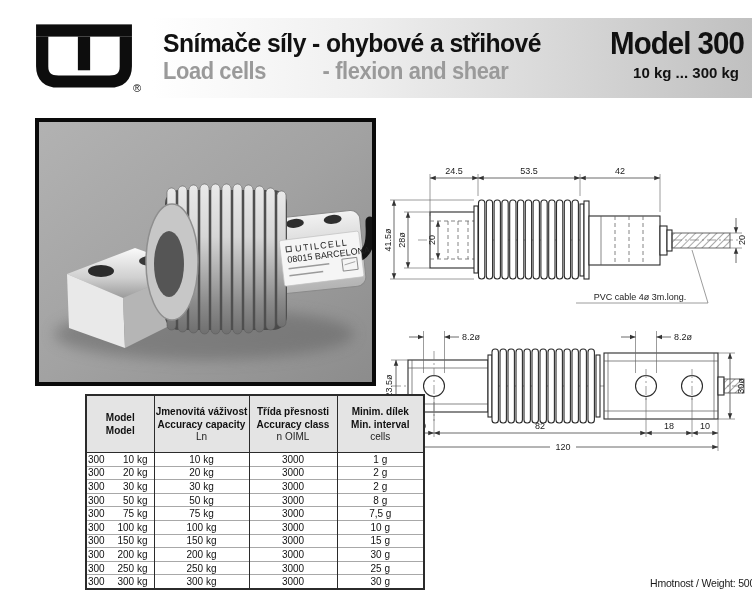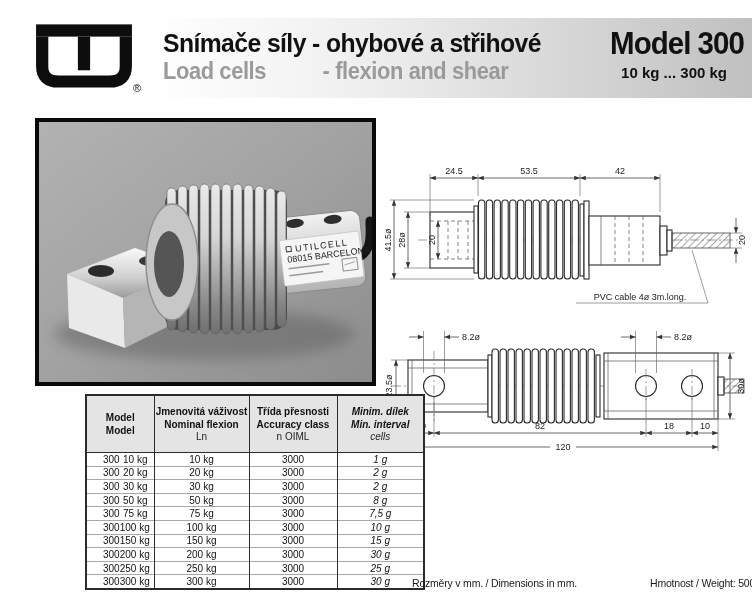--- a/index.html
+++ b/index.html
@@ -10,21 +10,21 @@
         background:linear-gradient(to right,#ffffff 0%,#efefef 35%,#d6d6d6 70%,#c0c0c0 100%);}
   .logo-wrap{position:absolute;left:33px;top:24px;width:102px;height:64px;}
   .reg{position:absolute;left:133px;top:82px;font-size:11px;color:#111;}
   .title-cs{position:absolute;left:163px;top:28px;font-size:26px;font-weight:bold;
             letter-spacing:-0.6px;transform:scaleX(.95);transform-origin:left;white-space:nowrap;}
   .title-en{position:absolute;left:163px;top:58px;font-size:23px;font-weight:bold;color:#9a9a9a;
             letter-spacing:-0.4px;transform:scaleX(.95);transform-origin:left;white-space:nowrap;}
   .title-en .p1{display:inline-block;width:168px;}
   .model{position:absolute;right:8px;top:26px;font-size:31px;font-weight:bold;
          letter-spacing:-1px;transform:scaleX(.95);transform-origin:right;white-space:nowrap;}
-  .range{position:absolute;right:25px;top:64px;font-size:15px;font-weight:bold;white-space:nowrap;}
+  .range{position:absolute;right:13px;top:64px;font-size:15px;font-weight:bold;white-space:nowrap;}
   
   .photo{position:absolute;left:35px;top:118px;width:341px;height:268px;background:#000;
          border:4px solid #0a0a0a;box-sizing:border-box;}
   .photo svg{display:block;}
   
   .drw{position:absolute;}
   #d1{left:378px;top:154px;}
   #d2{left:378px;top:311px;}
   svg text{font-family:"Liberation Sans",sans-serif;font-size:9px;fill:#222;}
   .bd{stroke:#2a2a2a;stroke-width:1.1;fill:#fff;}
@@ -33,28 +33,28 @@
   .dim{stroke:#444;stroke-width:.8;}
   .hid{stroke:#666;stroke-width:.8;stroke-dasharray:4 3;fill:none;}
   .cl{stroke:#777;stroke-width:.7;stroke-dasharray:9 3 2 3;}
   
   .spec{position:absolute;left:37px;top:394px;width:338px;border-collapse:collapse;
         table-layout:fixed;border:2px solid #2b2b2b;margin-left:48px;}
   .spec col:nth-child(1){width:68px;} .spec col:nth-child(2){width:95px;}
   .spec col:nth-child(3){width:88px;} .spec col:nth-child(4){width:87px;}
   .spec th{background:#e4e4e4;border-right:1px solid #2b2b2b;border-bottom:1.5px solid #2b2b2b;
            height:56px;vertical-align:middle;text-align:center;padding:0;}
-  .spec th:last-child,.spec td:last-child{border-right:none;font-style:italic;}
+  .spec th:last-child,.spec td:last-child{border-right:none;}
   .h-cs,.h-en{font-size:10px;font-weight:bold;line-height:13px;display:block;}
   .h-sym{font-size:10px;font-weight:normal;line-height:12px;display:block;color:#222;}
   .spec td{border-right:1px solid #2b2b2b;border-top:1px solid #a8a8a8;height:12.6px;
            font-size:10px;text-align:center;vertical-align:middle;padding:0;white-space:nowrap;}
   .spec tbody tr:first-child td{border-top:none;}
   .spec td.c1{padding:0;}
-  .c1-in{display:flex;justify-content:space-between;padding:0 6px 0 16px;}
+  .c1-in{display:flex;justify-content:space-between;padding:0 6px 0 1px;}
   
   .foot{position:absolute;top:577px;font-size:10.5px;color:#1a1a1a;letter-spacing:-0.2px;white-space:nowrap;}
   #foot-dim{left:412px;} #foot-weight{left:650px;}
 </style>
 </head>
 <body>
 
 <div id="page">
 
   <div class="band"></div>
@@ -323,21 +323,21 @@
         <col>
       </colgroup>
     <thead>
       <tr>
         <th>
           <span class="h-cs">Model</span>
           <span class="h-en">Model</span>
         </th>
         <th>
           <span class="h-cs">Jmenovitá váživost</span>
-          <span class="h-en">Nominal flexion</span>
+          <span class="h-en">Accuracy capacity</span>
           <span class="h-sym">Ln</span>
         </th>
         <th>
           <span class="h-cs">Třída přesnosti</span>
           <span class="h-en">Accuracy class</span>
           <span class="h-sym">n OIML</span>
         </th>
         <th>
           <span class="h-cs">Minim. dílek</span>
           <span class="h-en">Min. interval</span>
@@ -452,16 +452,15 @@
               <span>300 kg</span>
             </div>
           </td>
           <td>300 kg</td>
           <td>3000</td>
           <td>30 g</td>
         </tr>
       </tbody>
   </table>
 
-  <div class="foot" id="foot-dim">Rozměry v mm. / Dimensions in mm.</div>
   <div class="foot" id="foot-weight">Hmotnost / Weight: 500 g</div>
 
 </div>
 
 </body></html>

